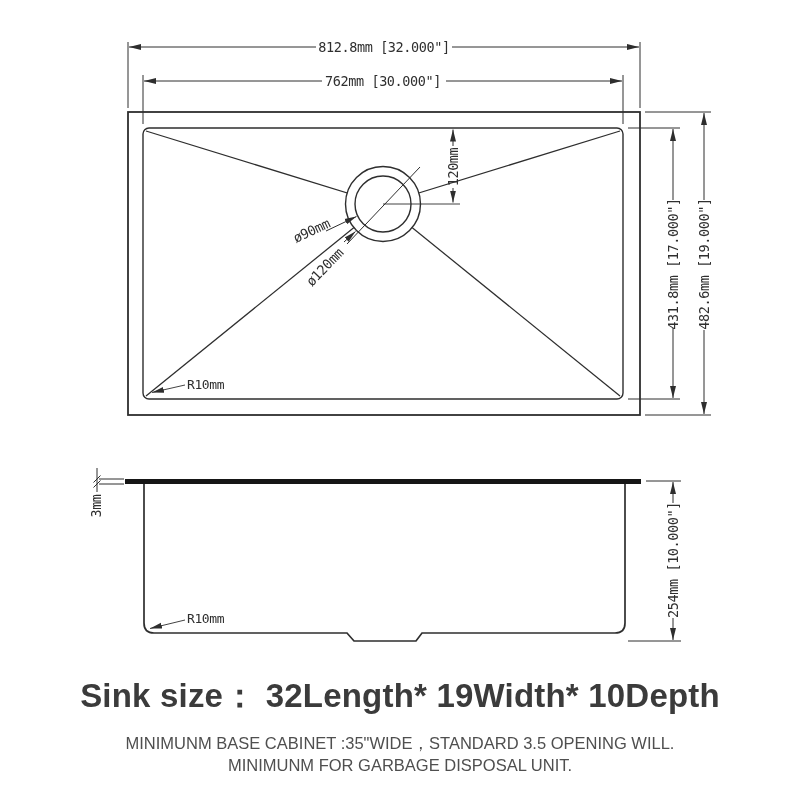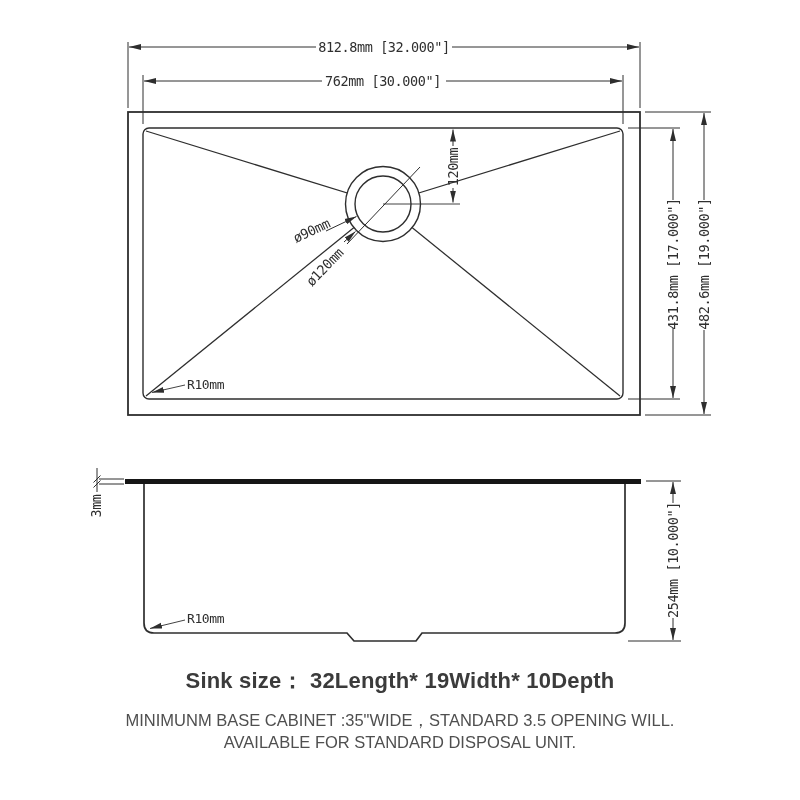--- a/index.html
+++ b/index.html
@@ -18,25 +18,25 @@
     fill:#2f2f2f;
     letter-spacing:-0.4px;
     white-space:pre;
   }
   svg text.small{font-size:13px;}
   .caption{
     position:absolute;left:0;top:666px;width:800px;
     text-align:center;
   }
   .caption-title{
-    font-size:22px;
+    font-size:33px;
     font-weight:bold;
     color:#3b3b3b;
     letter-spacing:0.2px;
-    margin:0 0 13px 0;
+    margin:8px 0 13px 0;
   }
   .caption-note{
     font-size:16.5px;
     color:#4f4f4f;
     line-height:1.34;
     margin:0;
   }
 </style>
 </head>
 <body>
@@ -145,16 +145,16 @@
     <g stroke-width="0.9">
       <line x1="185" y1="620" x2="150" y2="628.5" marker-end="url(#arr)"></line>
       <text x="187" y="623" class="small" stroke="none" fill="#2f2f2f">R10mm</text>
     </g>
   </g>
 </svg>
 
 <div class="caption">
   <p class="caption-title">Sink size：  32Length* 19Width* 10Depth</p>
   <p class="caption-note">MINIMUNM BASE CABINET :35"WIDE，STANDARD 3.5 OPENING WILL.</p>
-  <p class="caption-note">AVAILABLE FOR STANDARD DISPOSAL UNIT.</p>
+  <p class="caption-note">MINIMUNM FOR GARBAGE DISPOSAL UNIT.</p>
 </div>
 
 </div>
 
 </body></html>

